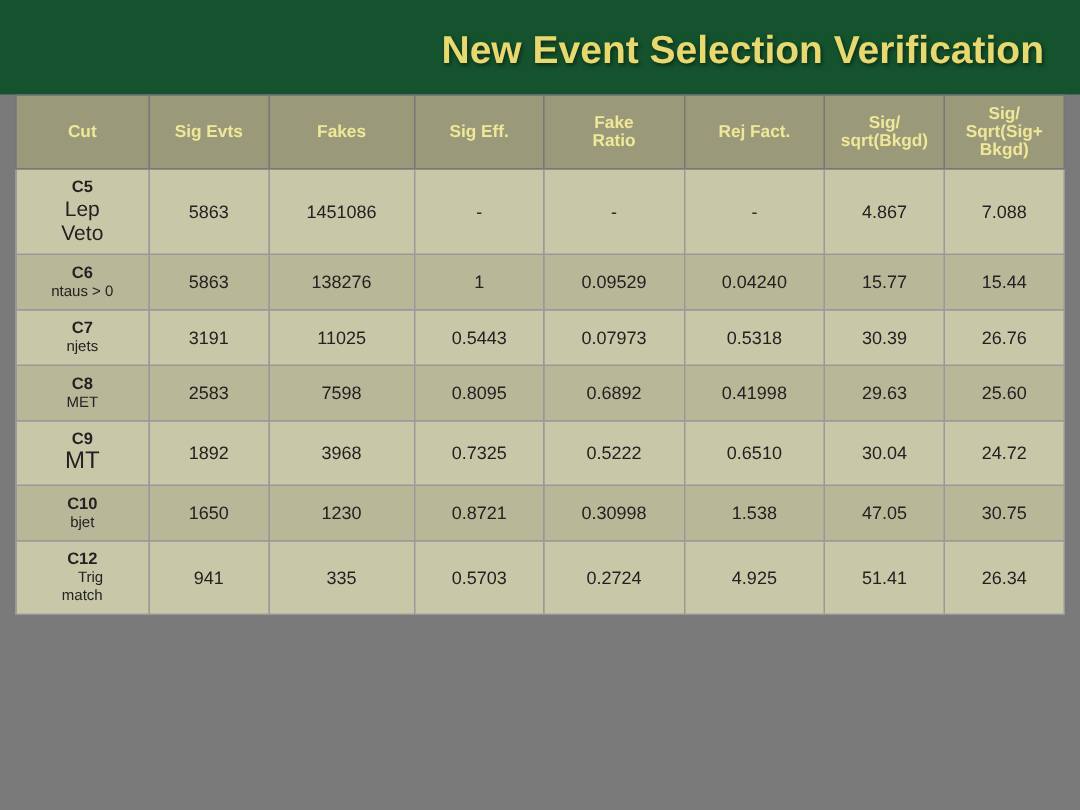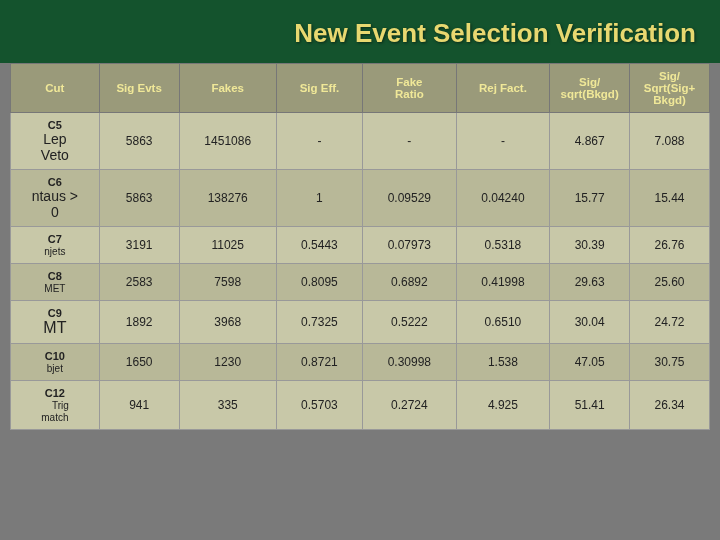--- a/index.html
+++ b/index.html
@@ -117,21 +117,21 @@
             <td>C5<br><span style="font-weight:normal;font-size:14px;">Lep Veto</span></td>
             <td>5863</td>
             <td>1451086</td>
             <td>-</td>
             <td>-</td>
             <td>-</td>
             <td>4.867</td>
             <td>7.088</td>
           </tr>
           <tr>
-            <td>C6<br><span style="font-weight:normal;font-size:14px;">ntaus &gt; 0</span></td>
+            <td>C6<br><span style="font-weight:normal;font-size:10px;">ntaus &gt; 0</span></td>
             <td>5863</td>
             <td>138276</td>
             <td>1</td>
             <td>0.09529</td>
             <td>0.04240</td>
             <td>15.77</td>
             <td>15.44</td>
           </tr>
           <tr>
             <td>C7<br><span style="font-weight:normal;font-size:10px;">njets</span></td>

